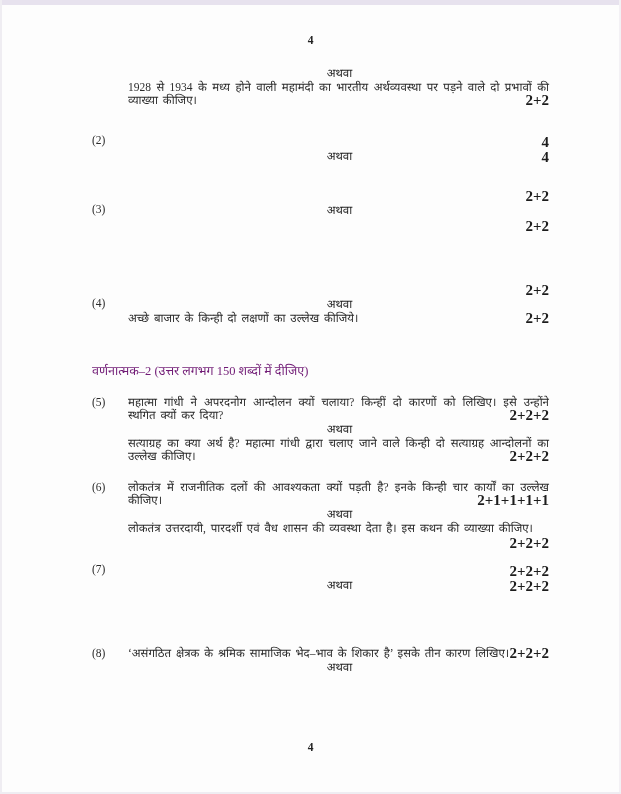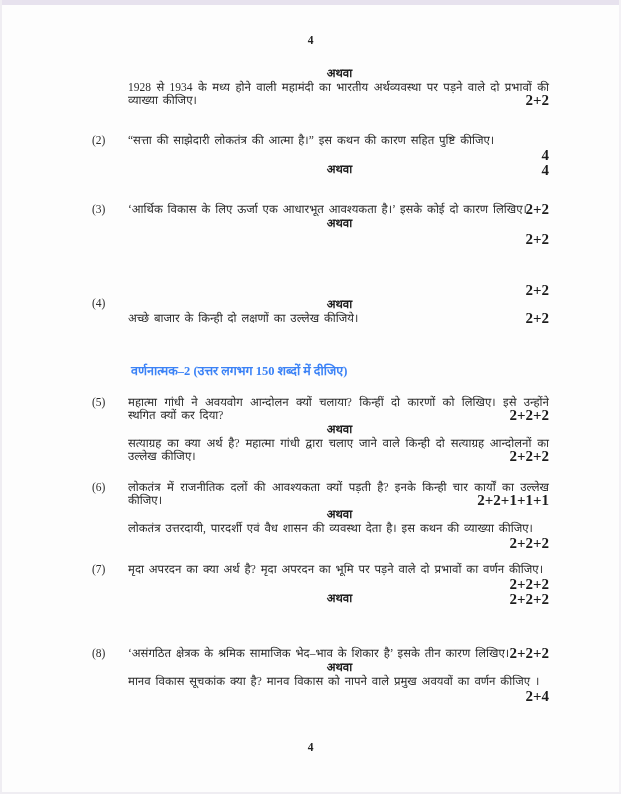--- a/index.html
+++ b/index.html
@@ -21,21 +21,21 @@
   .pagenum{
     position:absolute;left:0;width:621px;text-align:center;
     font-size:11.5px;font-weight:bold;color:#222;
   }
   #pagenum-top{top:34px;}
   #pagenum-bottom{top:741px;}
 
   .qblock{position:absolute;left:92px;width:457px;}
   .heading{
     position:absolute;left:92px;width:457px;
-    font-size:12.5px;font-weight:bold;color:#3b82f6;margin-left:39px;
+    font-size:12.5px;font-weight:normal;color:#701a75;
   }
   .qnum{
     position:absolute;left:0;top:0;
     font-size:11.5px;color:#2b2b2b;
   }
   .qtext{
     position:relative;
     margin-left:36px;
     font-size:11.5px;line-height:13px;
     text-align:justify;
@@ -46,21 +46,21 @@
     position:absolute;right:0;bottom:0;
     font-weight:bold;font-size:15px;color:#1c1c1c;
     word-spacing:0;
   }
   
   .qtext.mol{padding-bottom:15px;}
   .orline{
     margin-left:38px;
     text-align:center;
     font-size:11.5px;line-height:15px;
-    font-weight:bold;color:#1d1d1d;
+    font-weight:normal;color:#1d1d1d;
   }
   .qrow{position:relative;}
 </style>
 </head>
 <body>
 
 <div id="page">
   <div class="edge-top"></div>
   <div class="edge-left"></div>
   <div class="edge-right"></div>
@@ -75,37 +75,35 @@
         <span>1928 से 1934 के मध्य होने वाली महामंदी का भारतीय अर्थव्यवस्था पर पड़ने वाले दो प्रभावों की व्याख्या कीजिए।</span>
         <span class="marks">2+2</span>
       </div>
     </div>
   </div>
 
   <div class="qblock" style="top:134px;">
     <div class="qrow">
       <span class="qnum">(2)</span>
       <div class="qtext mol">
-        <span>“सत्ता की साझेदारी लोकतंत्र की आत्मा है।” इस कथन की कारण सहित पुष्टि कीजिए।</span>
         <span class="marks">4</span>
       </div>
     </div>
     <div class="orline">अथवा</div>
     <div class="qrow">
       <div class="qtext">
         <span class="marks">4</span>
       </div>
     </div>
   </div>
 
   <div class="qblock" style="top:203px;">
     <div class="qrow">
       <span class="qnum">(3)</span>
       <div class="qtext">
-        <span>‘आर्थिक विकास के लिए ऊर्जा एक आधारभूत आवश्यकता है।’ इसके कोई दो कारण लिखिए।</span>
         <span class="marks">2+2</span>
       </div>
     </div>
     <div class="orline">अथवा</div>
     <div class="qrow">
       <div class="qtext mol">
         <span class="marks">2+2</span>
       </div>
     </div>
   </div>
@@ -125,77 +123,70 @@
       </div>
     </div>
   </div>
 
   <div class="heading" style="top:362px;">वर्णनात्मक–2 (उत्तर लगभग 150 शब्दों में दीजिए)</div>
 
   <div class="qblock" style="top:396px;">
     <div class="qrow">
       <span class="qnum">(5)</span>
       <div class="qtext">
-        <span>महात्मा गांधी ने अवयवोग आन्दोलन क्यों चलाया? किन्हीं दो कारणों को लिखिए। इसे उन्होंने स्थगित क्यों कर दिया?</span>
+        <span>महात्मा गांधी ने अपरदनोग आन्दोलन क्यों चलाया? किन्हीं दो कारणों को लिखिए। इसे उन्होंने स्थगित क्यों कर दिया?</span>
         <span class="marks">2+2+2</span>
       </div>
     </div>
     <div class="orline">अथवा</div>
     <div class="qrow">
       <div class="qtext">
         <span>सत्याग्रह का क्या अर्थ है? महात्मा गांधी द्वारा चलाए जाने वाले किन्ही दो सत्याग्रह आन्दोलनों का उल्लेख कीजिए।</span>
         <span class="marks">2+2+2</span>
       </div>
     </div>
   </div>
 
   <div class="qblock" style="top:481px;">
     <div class="qrow">
       <span class="qnum">(6)</span>
       <div class="qtext">
         <span>लोकतंत्र में राजनीतिक दलों की आवश्यकता क्यों पड़ती है? इनके किन्ही चार कार्यों का उल्लेख कीजिए।</span>
-        <span class="marks">2+2+1+1+1</span>
+        <span class="marks">2+1+1+1+1</span>
       </div>
     </div>
     <div class="orline">अथवा</div>
     <div class="qrow">
       <div class="qtext mol">
         <span>लोकतंत्र उत्तरदायी, पारदर्शी एवं वैध शासन की व्यवस्था देता है। इस कथन की व्याख्या कीजिए।</span>
         <span class="marks">2+2+2</span>
       </div>
     </div>
   </div>
 
   <div class="qblock" style="top:563px;">
     <div class="qrow">
       <span class="qnum">(7)</span>
       <div class="qtext mol">
-        <span>मृदा अपरदन का क्या अर्थ है? मृदा अपरदन का भूमि पर पड़ने वाले दो प्रभावों का वर्णन कीजिए।</span>
         <span class="marks">2+2+2</span>
       </div>
     </div>
     <div class="orline">अथवा</div>
     <div class="qrow">
       <div class="qtext">
         <span class="marks">2+2+2</span>
       </div>
     </div>
   </div>
 
   <div class="qblock" style="top:647px;">
     <div class="qrow">
       <span class="qnum">(8)</span>
       <div class="qtext">
         <span>‘असंगठित क्षेत्रक के श्रमिक सामाजिक भेद–भाव के शिकार है’ इसके तीन कारण लिखिए।</span>
         <span class="marks">2+2+2</span>
       </div>
     </div>
     <div class="orline">अथवा</div>
-    <div class="qrow">
-      <div class="qtext mol">
-        <span>मानव विकास सूचकांक क्या है? मानव विकास को नापने वाले प्रमुख अवयवों का वर्णन कीजिए ।</span>
-        <span class="marks">2+4</span>
-      </div>
-    </div>
   </div>
 
   <div id="pagenum-bottom" class="pagenum">4</div>
 </div>
 
 </body></html>

